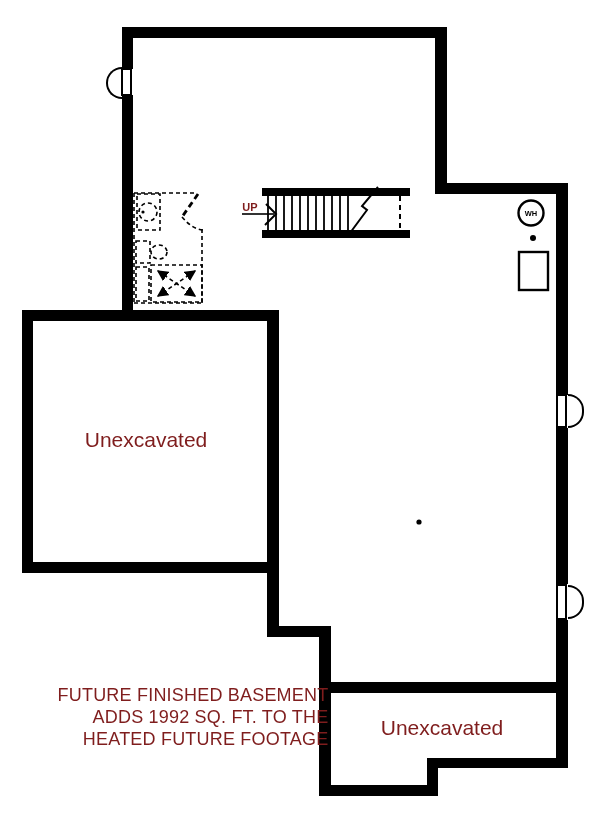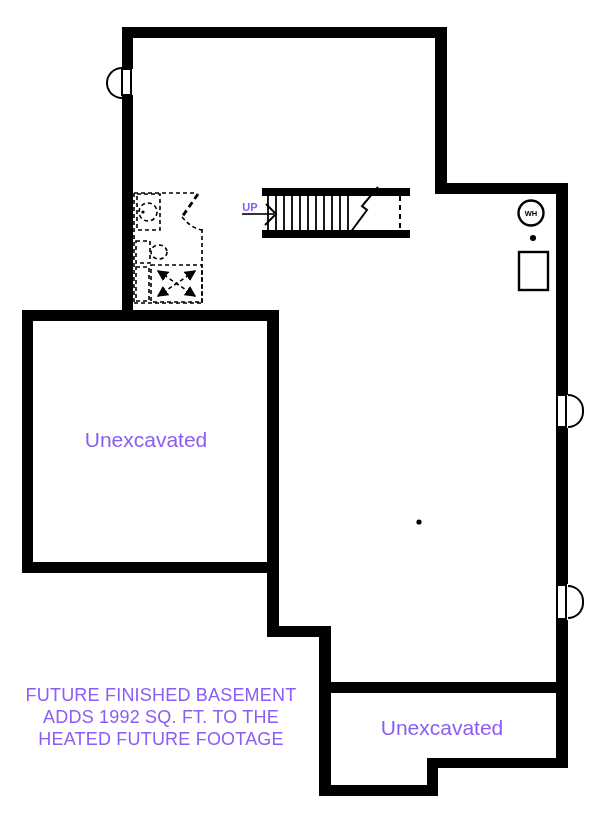--- a/index.html
+++ b/index.html
@@ -1,27 +1,27 @@
 <!DOCTYPE html>
 <html><head>
 <meta charset="utf-8">
 <style>
   html,body{margin:0;padding:0;background:#ffffff;}
   .plan{
     position:relative;width:600px;height:824px;background:#ffffff;
-    font-family:"Liberation Sans",sans-serif;color:#8b5cf6;overflow:hidden;
+    font-family:"Liberation Sans",sans-serif;color:#7f1d1d;overflow:hidden;
   }
   .wall{position:absolute;background:#000;}
   .window{position:absolute;background:#fff;border:2px solid #000;box-sizing:border-box;}
   .well{position:absolute;background:#fff;border:2.5px solid #000;box-sizing:border-box;}
   .well-left{border-right:none;border-radius:16px 0 0 16px;}
   .well-right{border-left:none;border-radius:0 17px 17px 0;}
   .overlay{position:absolute;left:0;top:0;}
   .label{position:absolute;transform:translate(-50%,-50%);white-space:nowrap;}
-  .note{text-align:center;letter-spacing:.2px;}
+  .note{text-align:right;letter-spacing:.2px;margin-left:32px;}
 </style>
 </head>
 <body>
 
 <div class="plan">
 
   <div class="wall" style="left:122px;top:27px;width:325px;height:11px"></div>
   <div class="wall" style="left:122px;top:27px;width:11px;height:42px"></div>
   <div class="wall" style="left:122px;top:95px;width:11px;height:226px"></div>
 

